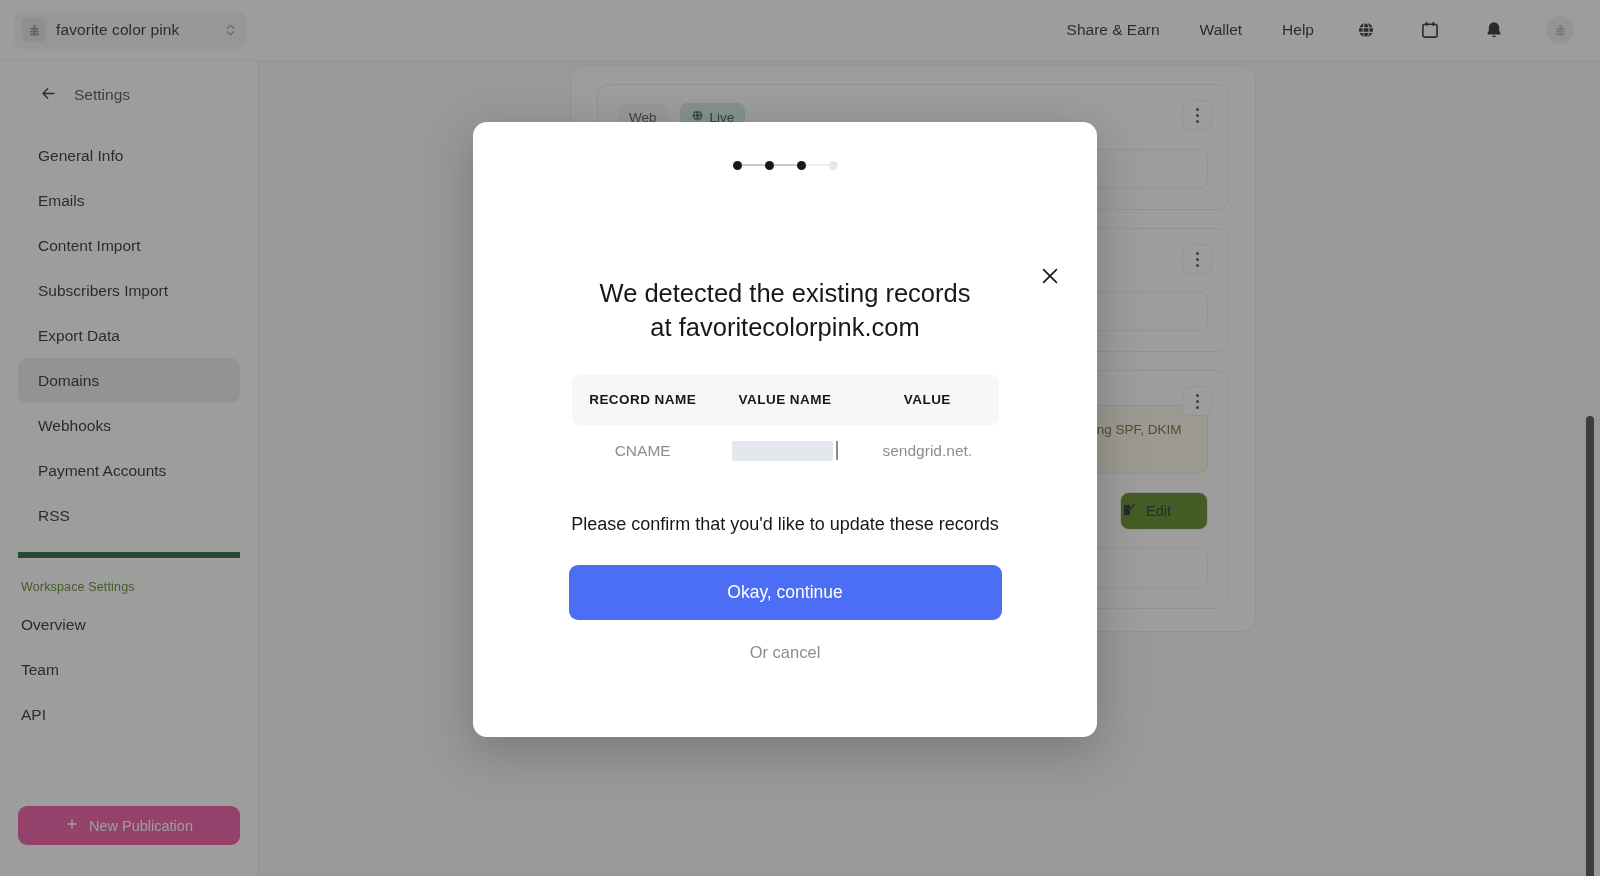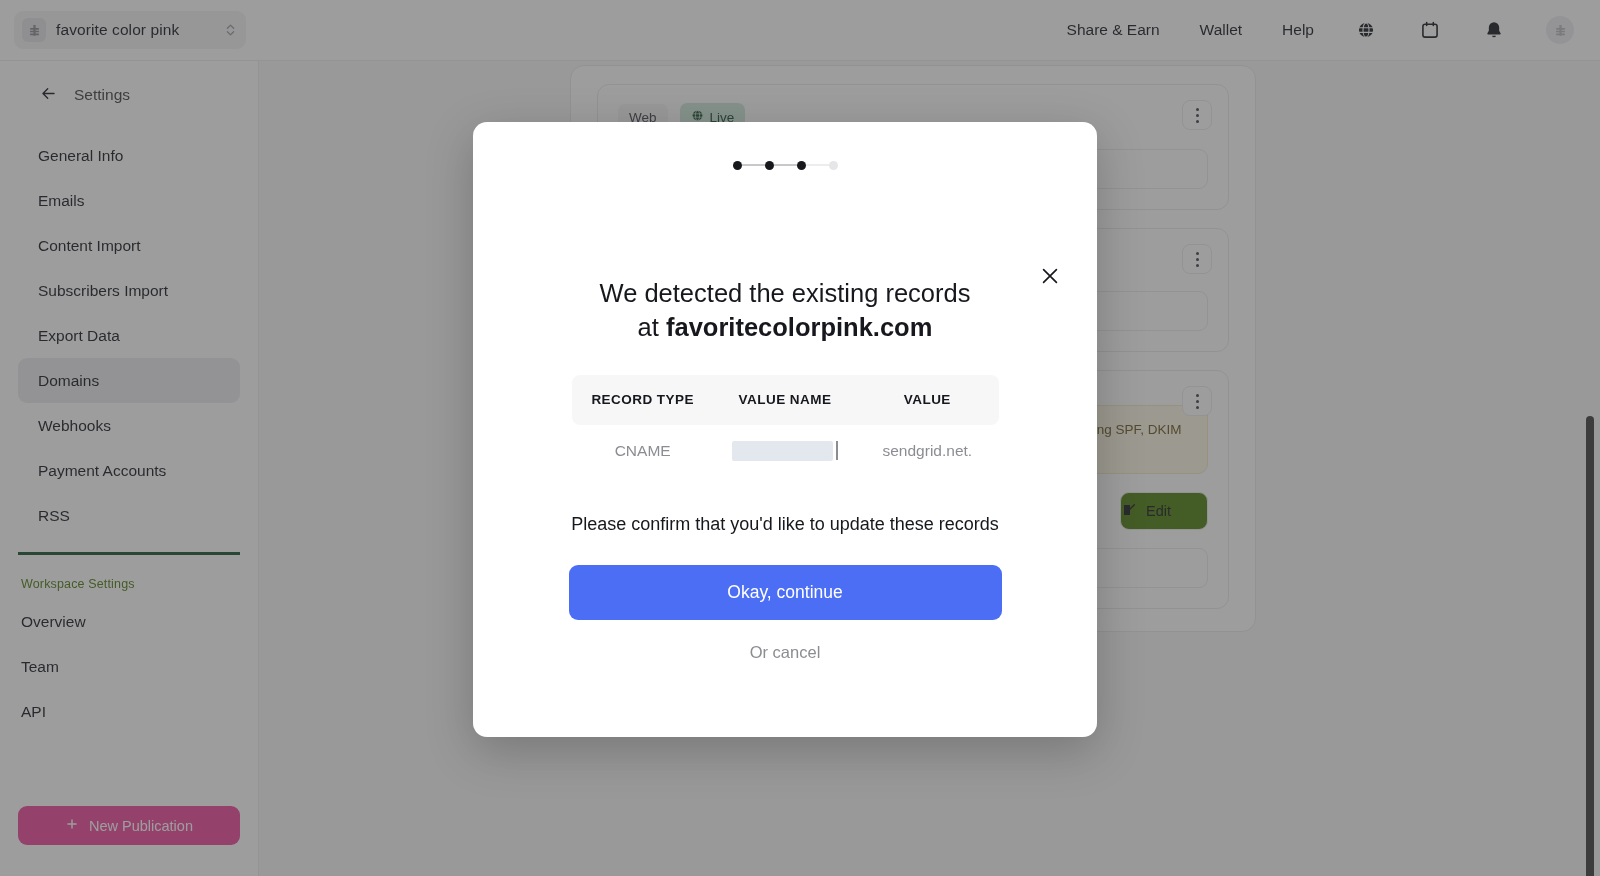--- a/index.html
+++ b/index.html
@@ -49,21 +49,21 @@
   .sidebar {
     position: absolute; top: 61px; left: 0; width: 259px; bottom: 0;
     background: #ffffff; border-right: 1px solid #ececec;
     padding: 0 18px;
   }
   .back-row {
     display: flex; align-items: center; gap: 16px;
     height: 68px; padding-left: 21px;
   }
   .back-label { font-size: 15.5px; color: #404040; }
-  .nav-group { padding: 4px 0 14px; border-bottom: 3px solid #14532d; }
+  .nav-group { padding: 4px 0 14px; border-bottom: 6px solid #14532d; }
   .nav-item {
     height: 45px; display: flex; align-items: center;
     padding: 0 20px; border-radius: 9px;
     font-size: 15.5px; color: #16181d; cursor: pointer;
   }
   .nav-item.active { background: #ebebed; }
   .group-title {
     font-size: 12.5px; color: #4d7c0f; padding: 22px 3px 8px; letter-spacing: .15px;
   }
   .nav-group2 .nav-item { padding-left: 3px; }
@@ -153,21 +153,21 @@
   .close-x {
     position: absolute; top: 137px; right: 30px;
     width: 34px; height: 34px; display: flex; align-items: center; justify-content: center;
     color: #16181d; cursor: pointer; background: transparent; border: none;
   }
 
   .modal-title {
     text-align: center; font-size: 25.5px; line-height: 1.35;
     color: #16181d; font-weight: 400; margin-top: 92px;
   }
-  .modal-title b { font-weight: 700; }
+  .modal-title b { font-weight: 400; }
 
   .rec-table { margin: 30px auto 0; width: 427px; }
   .rec-head {
     display: grid; grid-template-columns: 1fr 1fr 1fr;
     background: #f7f7f8; border-radius: 8px; height: 50px;
     align-items: center;
   }
   .rec-head span {
     text-align: center; font-size: 13.5px; font-weight: 700;
     color: #16181d; letter-spacing: .45px;
@@ -411,21 +411,21 @@
       </svg>
     </button>
 
     <div class="modal-title">
       <div>We detected the existing records</div>
       <div><span>at </span><b>favoritecolorpink.com</b></div>
     </div>
 
     <div class="rec-table">
       <div class="rec-head">
-        <span>RECORD TYPE</span>
+        <span>RECORD NAME</span>
         <span>VALUE NAME</span>
         <span>VALUE</span>
       </div>
       <div class="rec-row">
         <span>CNAME</span>
         <span class="redacted-cell">
           <span class="redacted"></span>
             <span class="caret"></span>
         </span>
         <span>sendgrid.net.</span>

